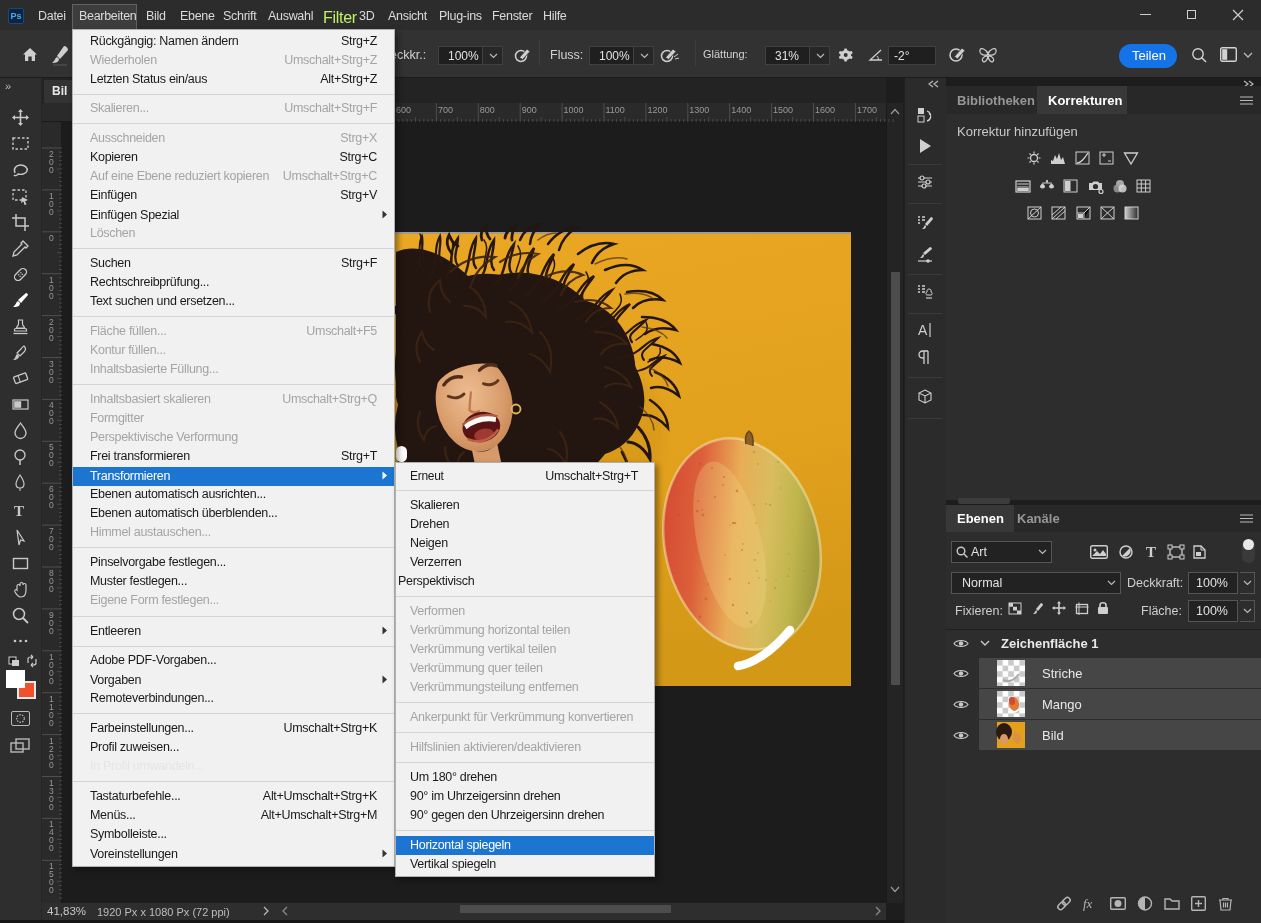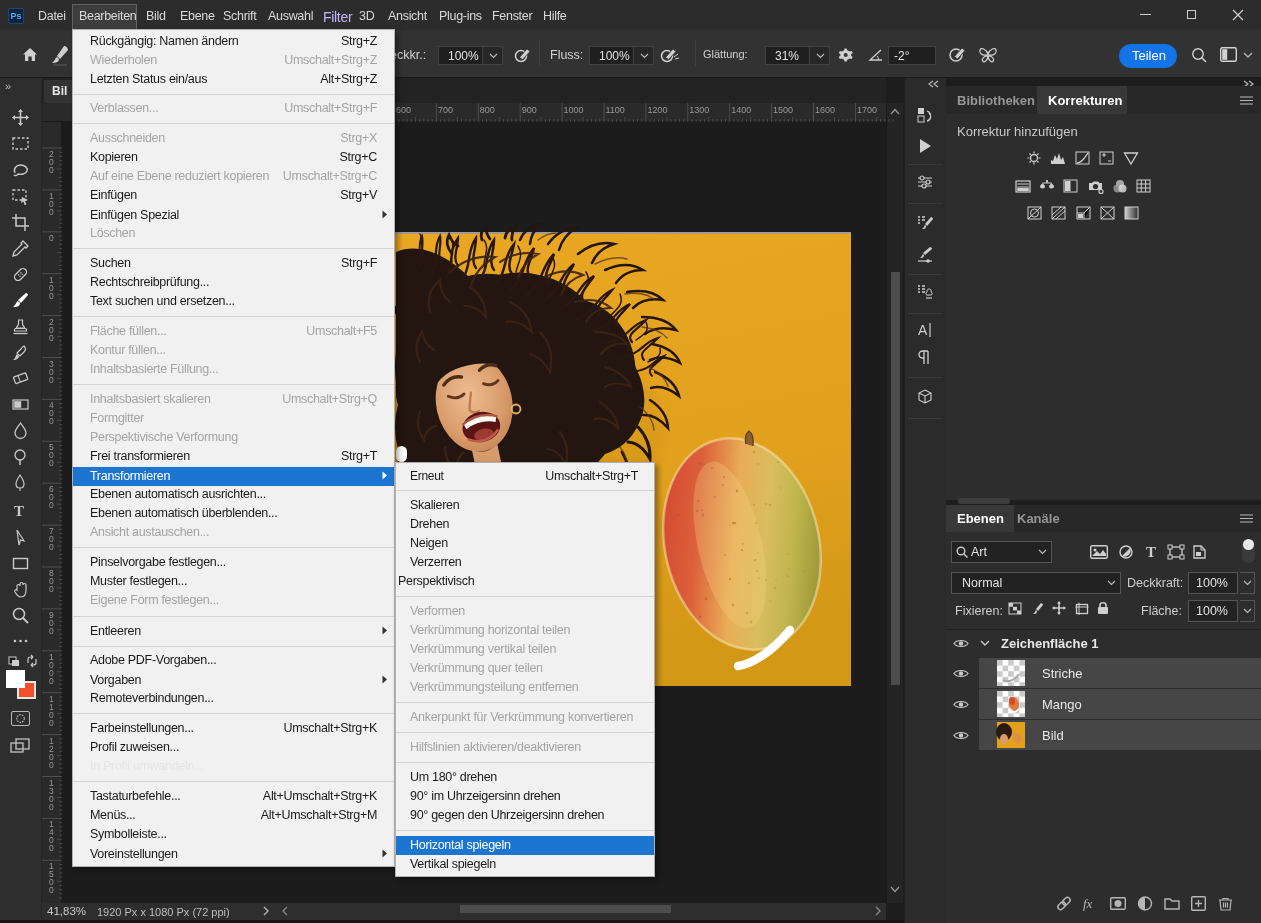--- a/index.html
+++ b/index.html
@@ -10,21 +10,21 @@
 <div class="abs" style="left:0px;top:0px;width:1261px;height:30px;background:#2c2c2c;"></div>
 <div class="abs" style="left:8px;top:8px;width:16px;height:16px;background:#0c2440;border:1px solid #17497c;border-radius:2px;"></div>
 <div class="txt" style="left:10.5px;top:11px;font-size:9px;color:#53a7e8;font-weight:bold;">Ps</div>
 <div class="abs" style="left:72px;top:4px;width:65px;height:26px;background:#3d3d3d;border:1px solid #616161;border-bottom:none;"></div>
 <div class="txt" style="left:38px;top:8.5px;font-size:12.5px;color:#dadada;letter-spacing:-0.3px;">Datei</div>
 <div class="txt" style="left:79px;top:8.5px;font-size:12.5px;color:#dadada;letter-spacing:-0.3px;">Bearbeiten</div>
 <div class="txt" style="left:146px;top:8.5px;font-size:12.5px;color:#dadada;letter-spacing:-0.3px;">Bild</div>
 <div class="txt" style="left:180px;top:8.5px;font-size:12.5px;color:#dadada;letter-spacing:-0.3px;">Ebene</div>
 <div class="txt" style="left:223px;top:8.5px;font-size:12.5px;color:#dadada;letter-spacing:-0.3px;">Schrift</div>
 <div class="txt" style="left:268px;top:8.5px;font-size:12.5px;color:#dadada;letter-spacing:-0.3px;">Auswahl</div>
-<div class="txt" style="left:323px;top:8.5px;font-size:14px;color:#c4b5fd;letter-spacing:-0.3px;">Filter</div>
+<div class="txt" style="left:323px;top:8.5px;font-size:16px;color:#bef264;letter-spacing:-0.3px;">Filter</div>
 <div class="txt" style="left:359px;top:8.5px;font-size:12.5px;color:#dadada;letter-spacing:-0.3px;">3D</div>
 <div class="txt" style="left:388px;top:8.5px;font-size:12.5px;color:#dadada;letter-spacing:-0.3px;">Ansicht</div>
 <div class="txt" style="left:439px;top:8.5px;font-size:12.5px;color:#dadada;letter-spacing:-0.3px;">Plug-ins</div>
 <div class="txt" style="left:492px;top:8.5px;font-size:12.5px;color:#dadada;letter-spacing:-0.3px;">Fenster</div>
 <div class="txt" style="left:543px;top:8.5px;font-size:12.5px;color:#dadada;letter-spacing:-0.3px;">Hilfe</div>
 <div class="abs" style="left:1140px;top:14px;width:11px;height:1px;background:#cfcfcf;"></div>
 <div class="abs" style="left:1187px;top:10px;width:9px;height:9px;border:1px solid #cfcfcf;"></div>
 <svg style="left:1232px;top:9px;" width="12" height="12" viewBox="0 0 12 12">
     <path d="M1,1 L11,11 M11,1 L1,11" stroke="#cfcfcf" stroke-width="1.2"></path>
   </svg>
@@ -1154,21 +1154,21 @@
     <path d="M2 4 L13 4 L12 14 L3 14 Z M1 4 L14 4 M5 4 L5 2.5 L10 2.5 L10 4 M5.5 6.5 L5.5 11.5 M7.5 6.5 L7.5 11.5 M9.5 6.5 L9.5 11.5" fill="none" stroke="#b5b5b5" stroke-width="1.2"></path>
   </svg>
 <div class="abs" style="left:72px;top:29px;width:323px;height:838px;background:#f1f1f1;border:1px solid #b0b0b0;z-index:50;box-shadow:3px 3px 6px rgba(0,0,0,0.4);"></div>
 <div class="txt" style="left:90px;top:33.5px;font-size:12.5px;color:#1a1a1a;letter-spacing:-0.3px;z-index:52;">Rückgängig: Namen ändern</div>
 <div class="txt" style="left:72px;top:33.5px;width:305px;text-align:right;font-size:12.5px;color:#1a1a1a;letter-spacing:-0.3px;z-index:52;">Strg+Z</div>
 <div class="txt" style="left:90px;top:52.5px;font-size:12.5px;color:#a4a4a4;letter-spacing:-0.3px;z-index:52;">Wiederholen</div>
 <div class="txt" style="left:72px;top:52.5px;width:305px;text-align:right;font-size:12.5px;color:#a4a4a4;letter-spacing:-0.3px;z-index:52;">Umschalt+Strg+Z</div>
 <div class="txt" style="left:90px;top:71.5px;font-size:12.5px;color:#1a1a1a;letter-spacing:-0.3px;z-index:52;">Letzten Status ein/aus</div>
 <div class="txt" style="left:72px;top:71.5px;width:305px;text-align:right;font-size:12.5px;color:#1a1a1a;letter-spacing:-0.3px;z-index:52;">Alt+Strg+Z</div>
 <div class="abs" style="left:73px;top:93.5px;width:321px;height:1px;background:#d4d4d4;z-index:51;"></div>
-<div class="txt" style="left:90px;top:100.5px;font-size:12.5px;color:#a4a4a4;letter-spacing:-0.3px;z-index:52;">Verblassen...</div>
+<div class="txt" style="left:90px;top:100.5px;font-size:12.5px;color:#a4a4a4;letter-spacing:-0.3px;z-index:52;">Skalieren...</div>
 <div class="txt" style="left:72px;top:100.5px;width:305px;text-align:right;font-size:12.5px;color:#a4a4a4;letter-spacing:-0.3px;z-index:52;">Umschalt+Strg+F</div>
 <div class="abs" style="left:73px;top:122.5px;width:321px;height:1px;background:#d4d4d4;z-index:51;"></div>
 <div class="txt" style="left:90px;top:130.5px;font-size:12.5px;color:#a4a4a4;letter-spacing:-0.3px;z-index:52;">Ausschneiden</div>
 <div class="txt" style="left:72px;top:130.5px;width:305px;text-align:right;font-size:12.5px;color:#a4a4a4;letter-spacing:-0.3px;z-index:52;">Strg+X</div>
 <div class="txt" style="left:90px;top:149.5px;font-size:12.5px;color:#1a1a1a;letter-spacing:-0.3px;z-index:52;">Kopieren</div>
 <div class="txt" style="left:72px;top:149.5px;width:305px;text-align:right;font-size:12.5px;color:#1a1a1a;letter-spacing:-0.3px;z-index:52;">Strg+C</div>
 <div class="txt" style="left:90px;top:168.5px;font-size:12.5px;color:#a4a4a4;letter-spacing:-0.3px;z-index:52;">Auf eine Ebene reduziert kopieren</div>
 <div class="txt" style="left:72px;top:168.5px;width:305px;text-align:right;font-size:12.5px;color:#a4a4a4;letter-spacing:-0.3px;z-index:52;">Umschalt+Strg+C</div>
 <div class="txt" style="left:90px;top:187.5px;font-size:12.5px;color:#1a1a1a;letter-spacing:-0.3px;z-index:52;">Einfügen</div>
 <div class="txt" style="left:72px;top:187.5px;width:305px;text-align:right;font-size:12.5px;color:#1a1a1a;letter-spacing:-0.3px;z-index:52;">Strg+V</div>
@@ -1194,21 +1194,21 @@
 <div class="txt" style="left:90px;top:429.5px;font-size:12.5px;color:#a4a4a4;letter-spacing:-0.3px;z-index:52;">Perspektivische Verformung</div>
 <div class="txt" style="left:90px;top:448.5px;font-size:12.5px;color:#1a1a1a;letter-spacing:-0.3px;z-index:52;">Frei transformieren</div>
 <div class="txt" style="left:72px;top:448.5px;width:305px;text-align:right;font-size:12.5px;color:#1a1a1a;letter-spacing:-0.3px;z-index:52;">Strg+T</div>
 <div class="abs" style="left:73px;top:466.5px;width:321px;height:19px;background:#1b75d1;z-index:51;"></div>
 <div class="txt" style="left:90px;top:468.5px;font-size:12.5px;color:#ffffff;letter-spacing:-0.3px;z-index:52;">Transformieren</div>
 <svg style="left:382px;top:471.0px;z-index:52;" width="6" height="9" viewBox="0 0 6 9">
     <path d="M0.5 0.5 L5 4.5 L0.5 8.5 Z" fill="#ffffff"></path>
   </svg>
 <div class="txt" style="left:90px;top:486.5px;font-size:12.5px;color:#1a1a1a;letter-spacing:-0.3px;z-index:52;">Ebenen automatisch ausrichten...</div>
 <div class="txt" style="left:90px;top:505.5px;font-size:12.5px;color:#1a1a1a;letter-spacing:-0.3px;z-index:52;">Ebenen automatisch überblenden...</div>
-<div class="txt" style="left:90px;top:524.5px;font-size:12.5px;color:#a4a4a4;letter-spacing:-0.3px;z-index:52;">Ansicht austauschen...</div>
+<div class="txt" style="left:90px;top:524.5px;font-size:12.5px;color:#a4a4a4;letter-spacing:-0.3px;z-index:52;">Himmel austauschen...</div>
 <div class="abs" style="left:73px;top:547.0px;width:321px;height:1px;background:#d4d4d4;z-index:51;"></div>
 <div class="txt" style="left:90px;top:554.5px;font-size:12.5px;color:#1a1a1a;letter-spacing:-0.3px;z-index:52;">Pinselvorgabe festlegen...</div>
 <div class="txt" style="left:90px;top:573.5px;font-size:12.5px;color:#1a1a1a;letter-spacing:-0.3px;z-index:52;">Muster festlegen...</div>
 <div class="txt" style="left:90px;top:592.5px;font-size:12.5px;color:#a4a4a4;letter-spacing:-0.3px;z-index:52;">Eigene Form festlegen...</div>
 <div class="abs" style="left:73px;top:615.5px;width:321px;height:1px;background:#d4d4d4;z-index:51;"></div>
 <div class="txt" style="left:90px;top:623.5px;font-size:12.5px;color:#1a1a1a;letter-spacing:-0.3px;z-index:52;">Entleeren</div>
 <svg style="left:382px;top:626.0px;z-index:52;" width="6" height="9" viewBox="0 0 6 9">
     <path d="M0.5 0.5 L5 4.5 L0.5 8.5 Z" fill="#333333"></path>
   </svg>
 <div class="abs" style="left:73px;top:645.5px;width:321px;height:1px;background:#d4d4d4;z-index:51;"></div>

